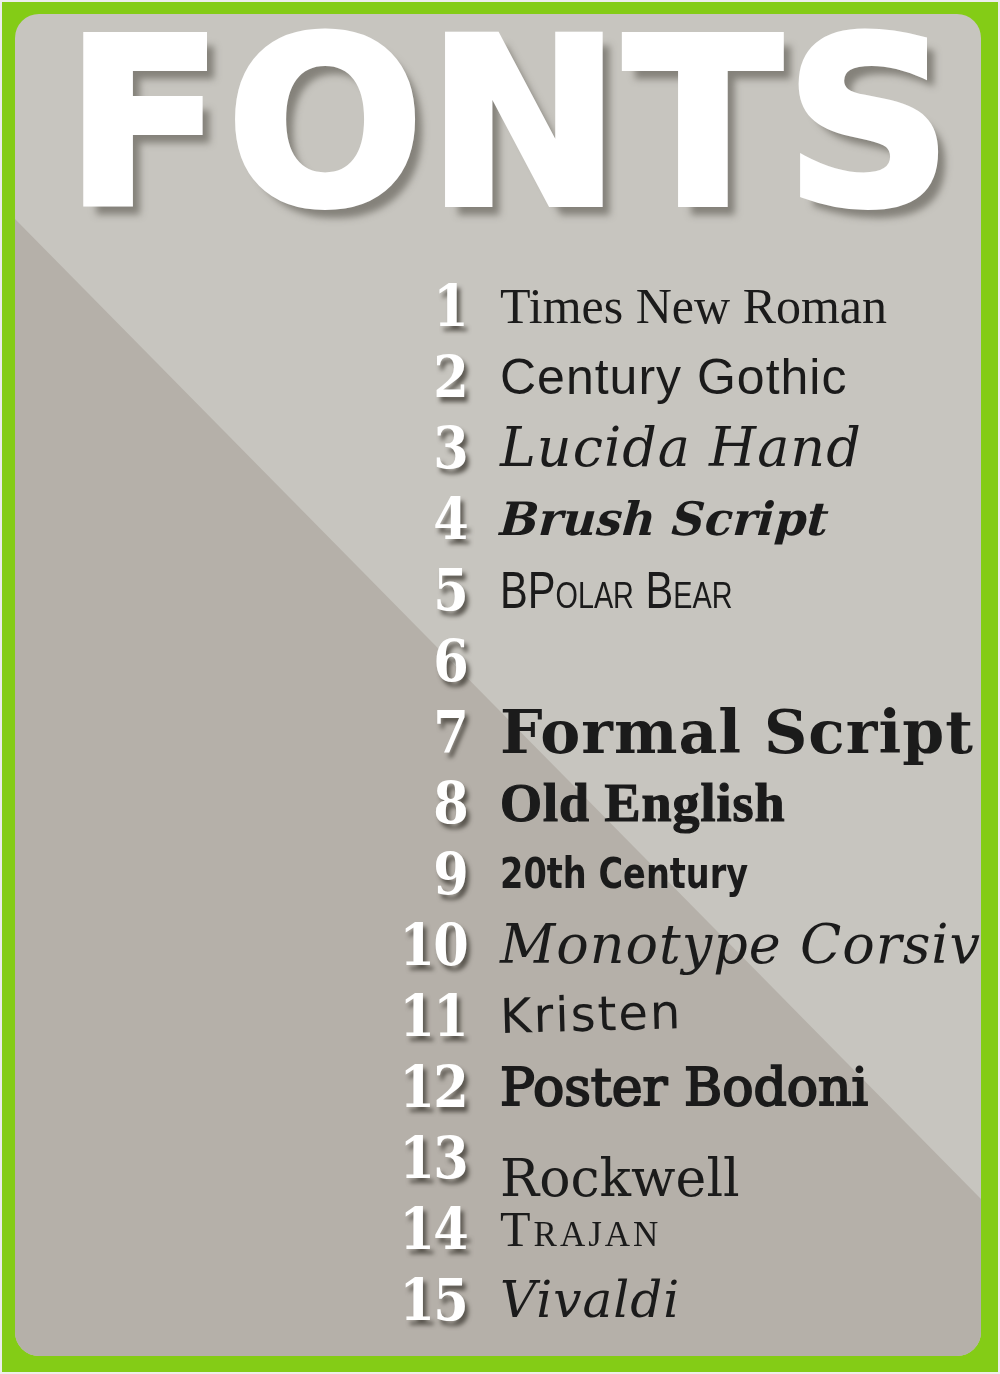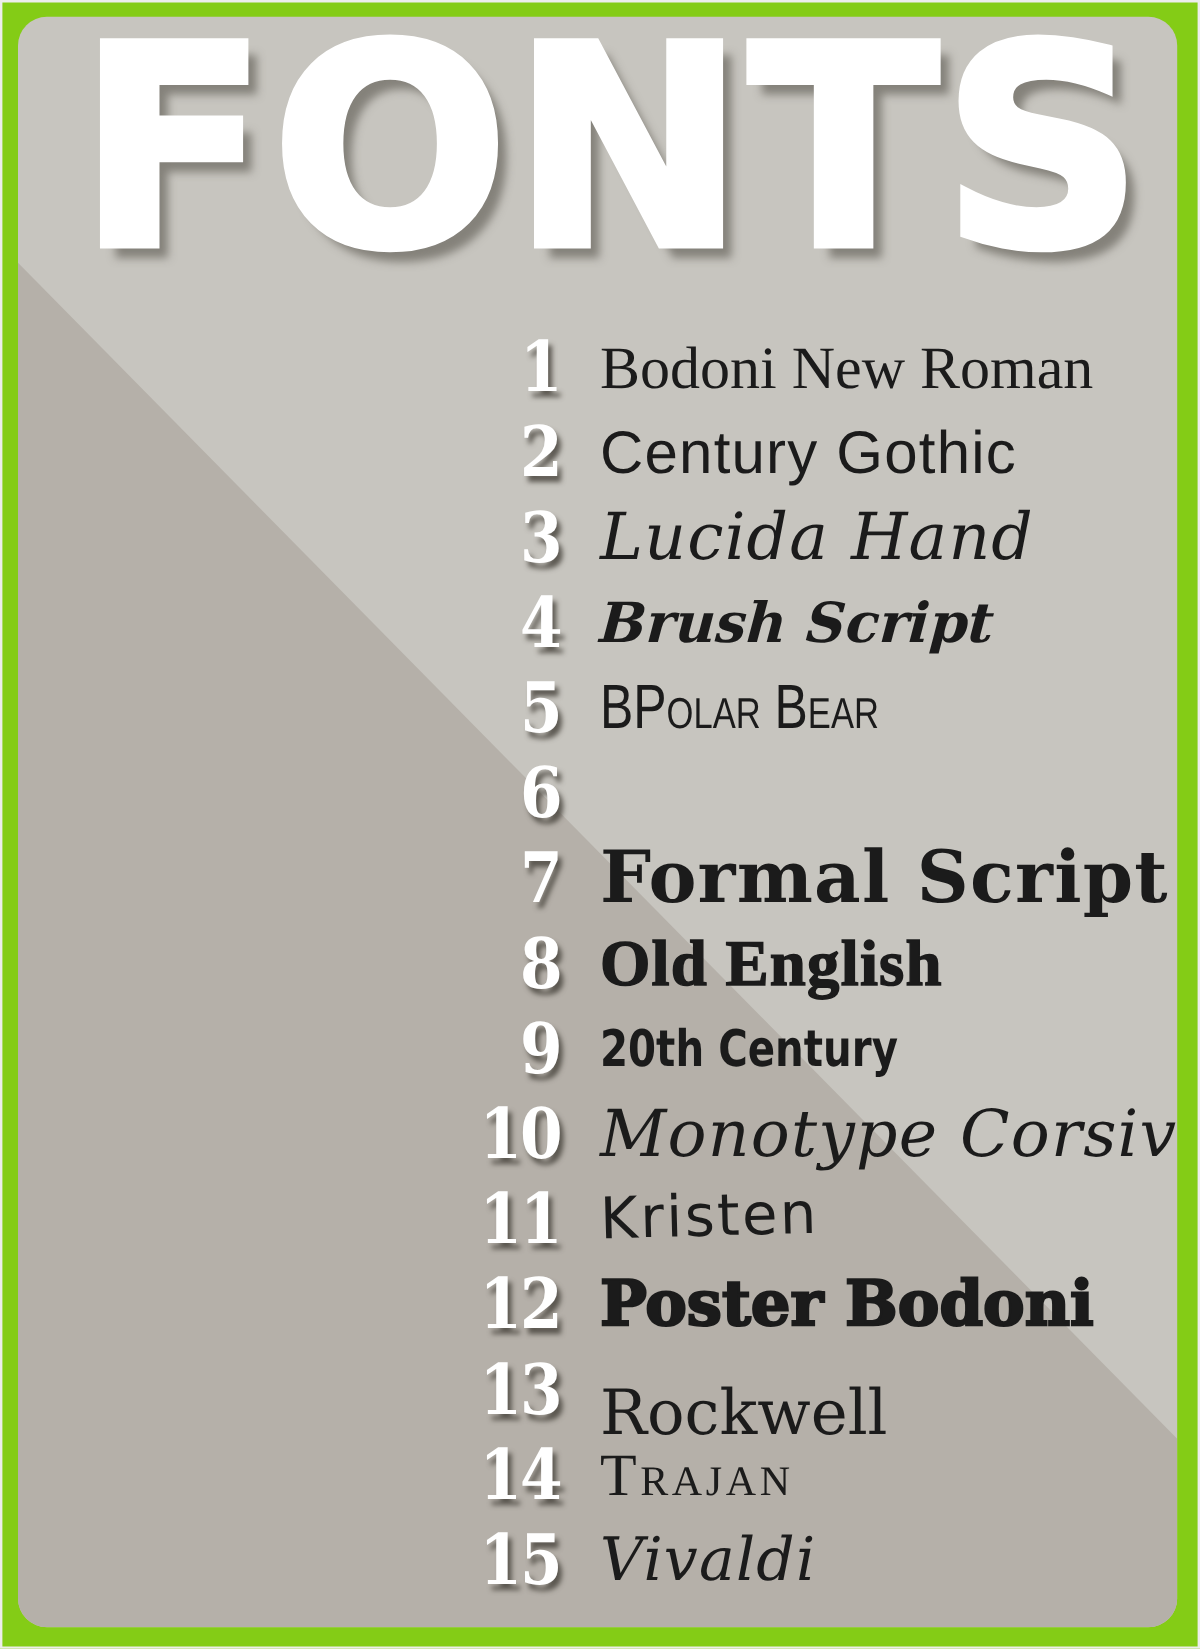--- a/index.html
+++ b/index.html
@@ -59,38 +59,38 @@
   .f2 {font-family:"Liberation Sans",sans-serif;font-size:50px;letter-spacing:1px;}
   .f3 {font-family:"DejaVu Serif",serif;font-style:italic;font-weight:400;font-size:54px;letter-spacing:1px;}
   .f4 {font-family:"DejaVu Serif",serif;font-style:italic;font-weight:700;font-size:46px;transform:skewX(-4deg);transform-origin:left center;}
   .f5 {font-family:"Liberation Sans",sans-serif;font-size:52px;font-variant:small-caps;transform:scaleX(.8);transform-origin:left center;}
   .f6 {font-family:"DejaVu Sans",sans-serif;font-weight:700;font-size:54px;-webkit-text-stroke:2.5px #1b1b1b;letter-spacing:-1px;}
   .f7 {font-family:"DejaVu Serif",serif;font-weight:700;font-size:60px;letter-spacing:1px;}
   .f8 {font-family:"Liberation Serif",serif;font-weight:700;font-size:54px;-webkit-text-stroke:1.2px #1b1b1b;letter-spacing:1px;}
   .f9 {font-family:"DejaVu Sans",sans-serif;font-weight:700;font-size:42px;transform:scaleX(.8);transform-origin:left center;}
   .f10{font-family:"DejaVu Serif",serif;font-style:italic;font-size:54px;letter-spacing:1px;}
   .f11{font-family:"DejaVu Sans",sans-serif;font-size:48px;letter-spacing:2px;transform:rotate(-1.5deg);transform-origin:left center;}
-  .f12{font-family:"DejaVu Serif",serif;font-weight:700;font-size:52px;-webkit-text-stroke:2px #1b1b1b;}
+  .f12{font-family:"DejaVu Serif",serif;font-weight:400;font-size:52px;-webkit-text-stroke:2px #1b1b1b;}
   .f13{font-family:"DejaVu Serif",serif;font-weight:400;font-size:52px;margin-top:40px;}
   .f14{font-family:"Liberation Serif",serif;font-size:50px;font-variant:small-caps;letter-spacing:3px;text-align:right;}
   .f15{font-family:"DejaVu Serif",serif;font-style:italic;font-size:50px;letter-spacing:1px;}
 </style>
 </head>
 <body>
 
 <div class="page">
   <div class="canvas">
     <div class="diag"></div>
 
     <h1 class="title">FONTS</h1>
 
     <div class="list">
       <div class="row">
         <span class="num">1</span>
-        <span class="name f1">Bodoni New Roman</span>
+        <span class="name f1">Times New Roman</span>
       </div>
       <div class="row">
         <span class="num">2</span>
         <span class="name f2">Century Gothic</span>
       </div>
       <div class="row">
         <span class="num">3</span>
         <span class="name f3">Lucida Hand</span>
       </div>
       <div class="row">

